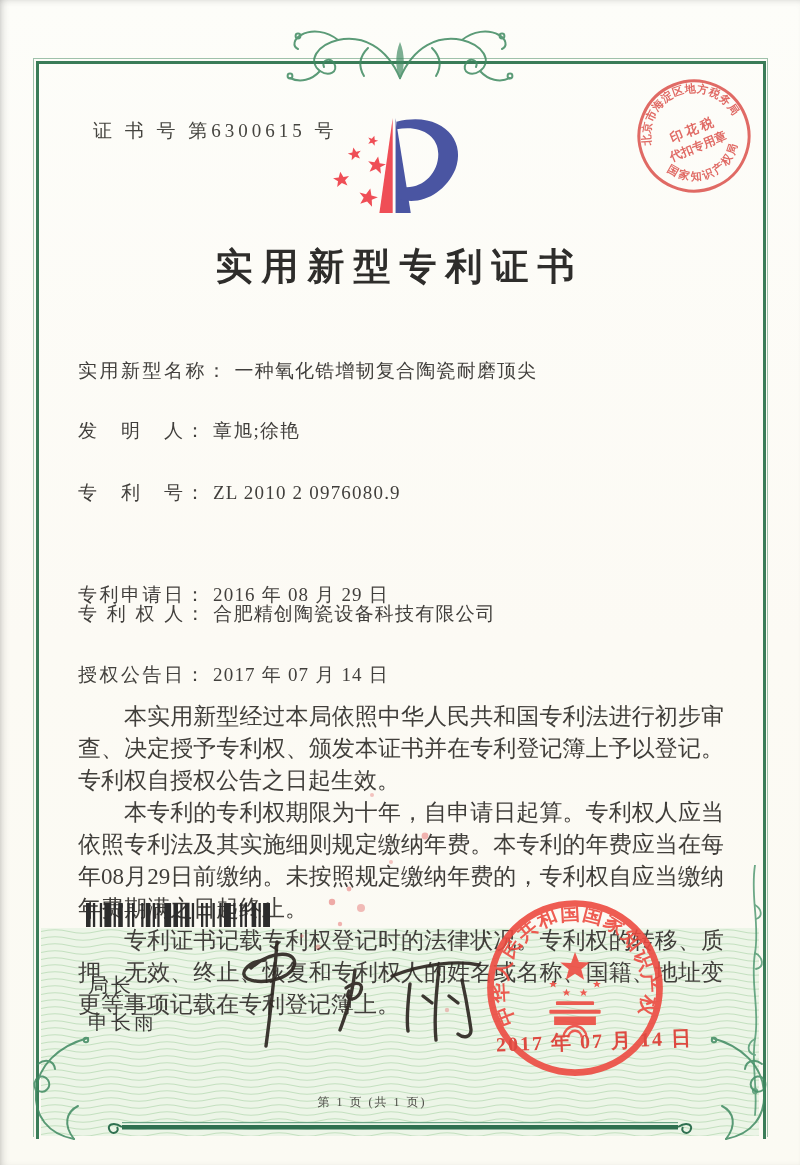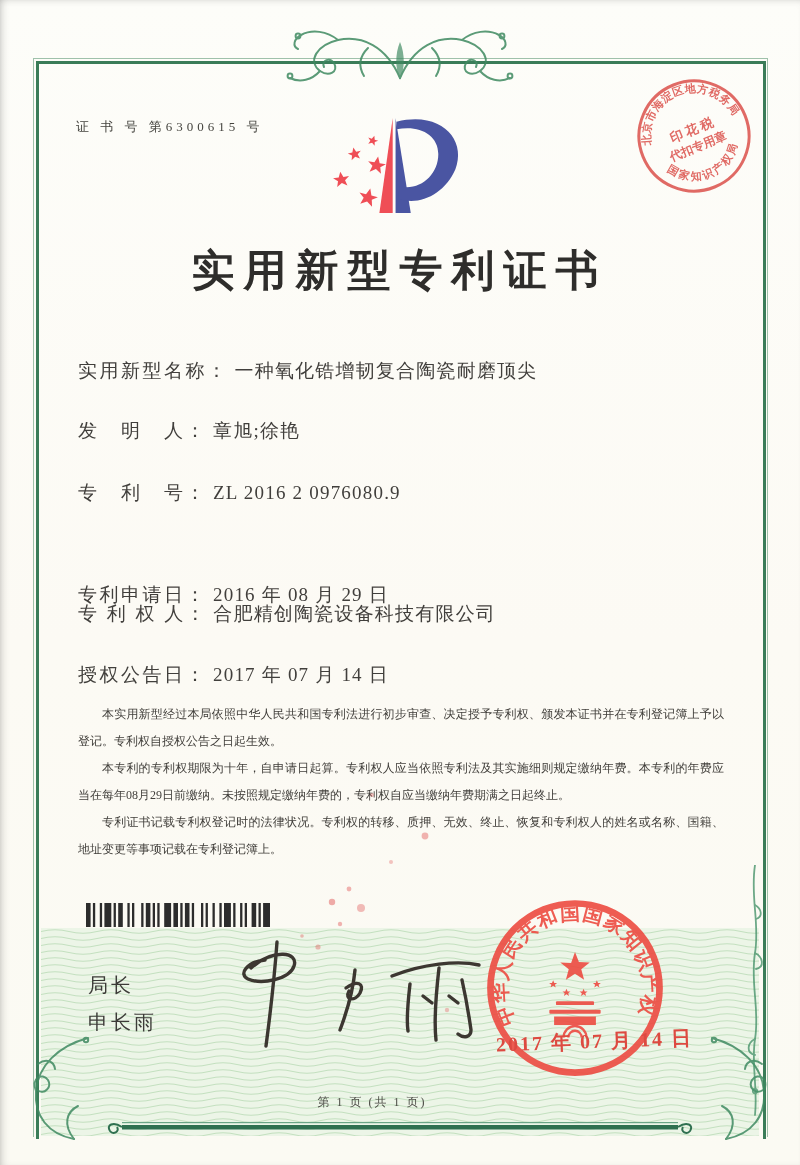--- a/index.html
+++ b/index.html
@@ -11,28 +11,28 @@
   .page::after{content:"";position:absolute;inset:0;pointer-events:none;
     box-shadow:inset 6px 0 10px -6px rgba(60,60,60,.35), inset 0 5px 8px -6px rgba(60,60,60,.2);}
   
   .frame-thin{position:absolute;left:33px;top:58px;width:733px;height:1078px;
     border:1px solid #5b967294;border-bottom:none;}
   .frame-thick{position:absolute;left:36px;top:61px;width:724px;height:1075px;
     border:3px solid #3a7c58;border-bottom:none;}
   
   .band{position:absolute;left:41px;top:928px;width:718px;height:208px;}
   
-  .certno{position:absolute;left:76px;top:118px;font-size:13px;letter-spacing:4px;color:#45443f;}
+  .certno{position:absolute;left:93px;top:118px;font-size:19px;letter-spacing:4px;color:#45443f;}
   .title{position:absolute;left:33px;top:242px;width:733px;text-align:center;
-    font-size:43px;font-weight:bold;letter-spacing:9px;color:#2e2d2b;}
+    font-size:37px;font-weight:bold;letter-spacing:9px;color:#2e2d2b;}
   .field{position:absolute;left:78px;font-size:19px;white-space:nowrap;color:#413f3c;}
   .field .lab{letter-spacing:2.5px;}
   .field .val{letter-spacing:1.2px;margin-left:6px;}
-  .paras{position:absolute;left:78px;top:701px;width:646px;font-size:12px;
-    line-height:27px;text-align:justify;color:#403e3a;}
+  .paras{position:absolute;left:78px;top:701px;width:646px;font-size:23px;
+    line-height:32px;text-align:justify;color:#403e3a;}
   .paras p{margin:0;text-indent:2em;}
   .signer{position:absolute;left:88px;font-family:"Liberation Sans","DejaVu Sans",sans-serif;
     font-size:20px;letter-spacing:3px;color:#3c3b38;}
   .footer{position:absolute;left:247px;top:1094px;width:250px;text-align:center;
     font-size:12px;letter-spacing:2px;color:#4a4a44;}
   .seal-date{position:absolute;left:496px;top:1028px;font-size:20px;letter-spacing:2px;
     color:#dd4a41;transform:rotate(-2deg);font-weight:bold;white-space:nowrap;}
   
   .abs{position:absolute;}
   .stamp{transform:rotate(-22deg);}
@@ -120,21 +120,21 @@
 
   <div class="title">实用新型专利证书</div>
 
   <div class="field" style="top:418px;">
     <span class="lab">发　明　人：</span><span class="val">章旭;徐艳</span>
   </div>
   <div class="field" style="top:358px;">
     <span class="lab">实用新型名称：</span><span class="val">一种氧化锆增韧复合陶瓷耐磨顶尖</span>
   </div>
   <div class="field" style="top:480px;">
-    <span class="lab">专　利　号：</span><span class="val">ZL 2016 2 0976080.9</span>
+    <span class="lab">专　利　号：</span><span class="val">ZL 2010 2 0976080.9</span>
   </div>
   <div class="field" style="top:542px;margin-top:40px;">
     <span class="lab">专利申请日：</span><span class="val">2016 年 08 月 29 日</span>
   </div>
   <div class="field" style="top:601px;">
     <span class="lab">专 利 权 人：</span><span class="val">合肥精创陶瓷设备科技有限公司</span>
   </div>
   <div class="field" style="top:662px;">
     <span class="lab">授权公告日：</span><span class="val">2017 年 07 月 14 日</span>
   </div>

